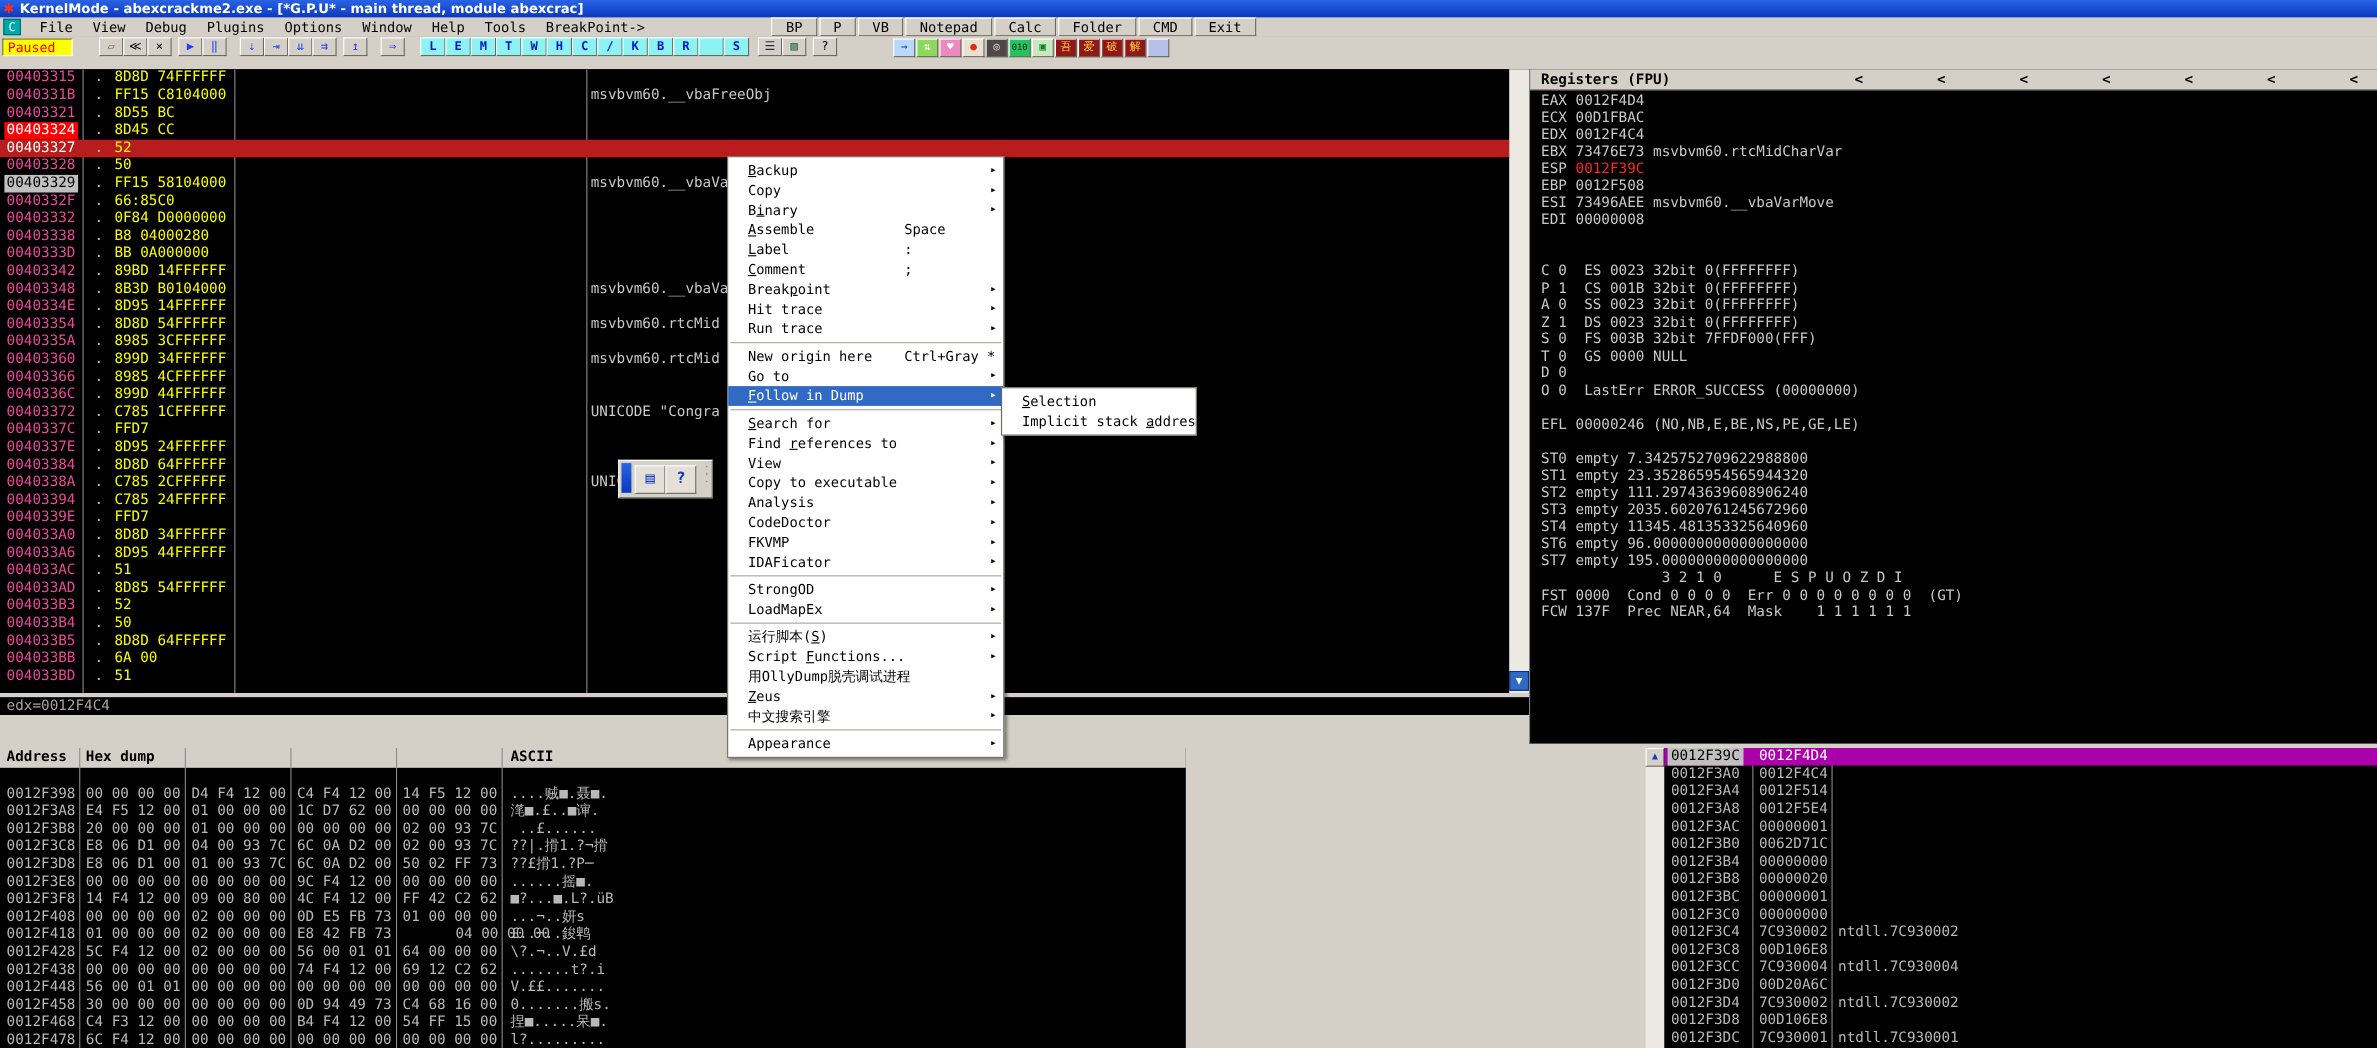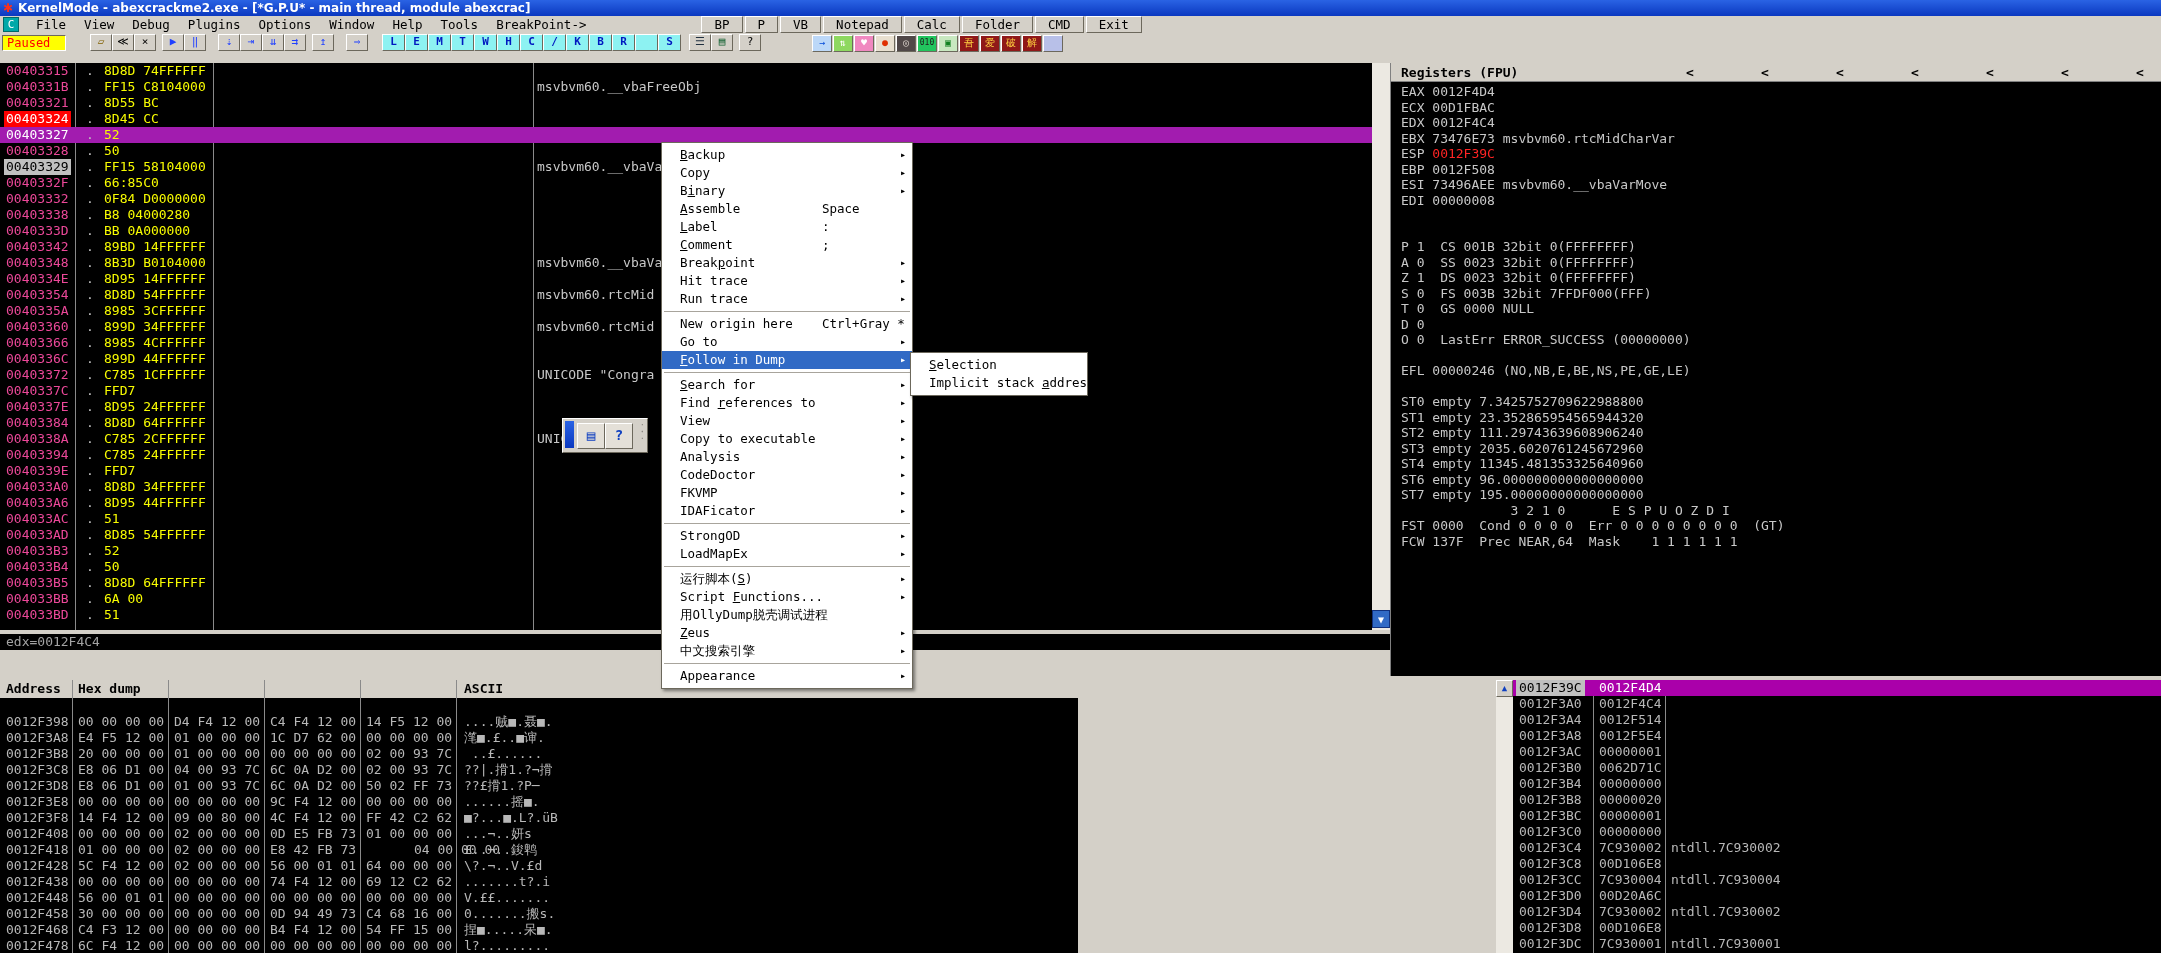--- a/index.html
+++ b/index.html
@@ -36,21 +36,21 @@
   #disasm-pane{left:0;top:63px;width:1390px;height:587px;}
   #disasm-rows{position:absolute;left:0;top:0;width:1372px;height:567px;background:#000;overflow:hidden;}
   .vguide{position:absolute;top:0;width:1px;height:567px;background:#8a8a8a;}
   .drow{position:relative;height:16px;line-height:16px;white-space:pre;color:#c0c0c0;}
   .drow span{position:absolute;}
   .c-addr{left:6px;color:#ec4899;}
   .c-dot{left:86px;}
   .c-bytes{left:104px;color:#f8fc00;width:108px;overflow:hidden;}
   .c-instr{left:217px;width:315px;overflow:hidden;white-space:pre;}
   .c-cmt{left:537px;color:#c8c8c8;}
-  .drow.hl{background:#a21caf;}
+  .drow.hl{background:#b91c1c;}
   .drow.hl .c-addr{color:#fff;}
   .addr-bp{background:#ff0000;color:#fff !important;padding:0 2px;left:4px !important;}
   .addr-eip{background:#c0c0c0;color:#000 !important;padding:0 2px;left:4px !important;} .tk-red{color:#ff2424;}
   #disasm-splitter{position:absolute;left:0;top:567px;width:1390px;height:4px;background:#d4d0c8;}
   #disasm-info{position:absolute;left:0;top:571px;width:1390px;height:16px;background:#000;color:#a3a3a3;
                line-height:16px;padding-left:6px;}
   #disasm-scrollbar{position:absolute;left:1372px;top:0;width:18px;height:567px;background:#ece9e2;}
   #scroll-down-btn{position:absolute;left:0;top:547px;width:18px;height:18px;background:#316ac5;color:#fff;
                    font-size:10px;text-align:center;line-height:18px;border:1px solid #10307c;box-sizing:border-box;}
   
@@ -255,20 +255,21 @@
         <div class="rline"><span>EAX 0012F4D4</span></div>
         <div class="rline"><span>ECX 00D1FBAC</span></div>
         <div class="rline"><span>EDX 0012F4C4</span></div>
         <div class="rline"><span>EBX 73476E73 msvbvm60.rtcMidCharVar</span></div>
         <div class="rline"><span>ESP </span><span class="tk-red">0012F39C</span></div>
         <div class="rline"><span>EBP 0012F508</span></div>
         <div class="rline"><span>ESI 73496AEE msvbvm60.__vbaVarMove</span></div>
         <div class="rline"><span>EDI 00000008</span></div>
         <div class="rline">&nbsp;</div>
         <div class="rline">&nbsp;</div>
+        <div class="rline"><span>C 0  ES 0023 32bit 0(FFFFFFFF)</span></div>
         <div class="rline"><span>P 1  CS 001B 32bit 0(FFFFFFFF)</span></div>
         <div class="rline"><span>A 0  SS 0023 32bit 0(FFFFFFFF)</span></div>
         <div class="rline"><span>Z 1  DS 0023 32bit 0(FFFFFFFF)</span></div>
         <div class="rline"><span>S 0  FS 003B 32bit 7FFDF000(FFF)</span></div>
         <div class="rline"><span>T 0  GS 0000 NULL</span></div>
         <div class="rline"><span>D 0</span></div>
         <div class="rline"><span>O 0  LastErr ERROR_SUCCESS (00000000)</span></div>
         <div class="rline">&nbsp;</div>
         <div class="rline"><span>EFL 00000246 (NO,NB,E,BE,NS,PE,GE,LE)</span></div>
         <div class="rline">&nbsp;</div>

